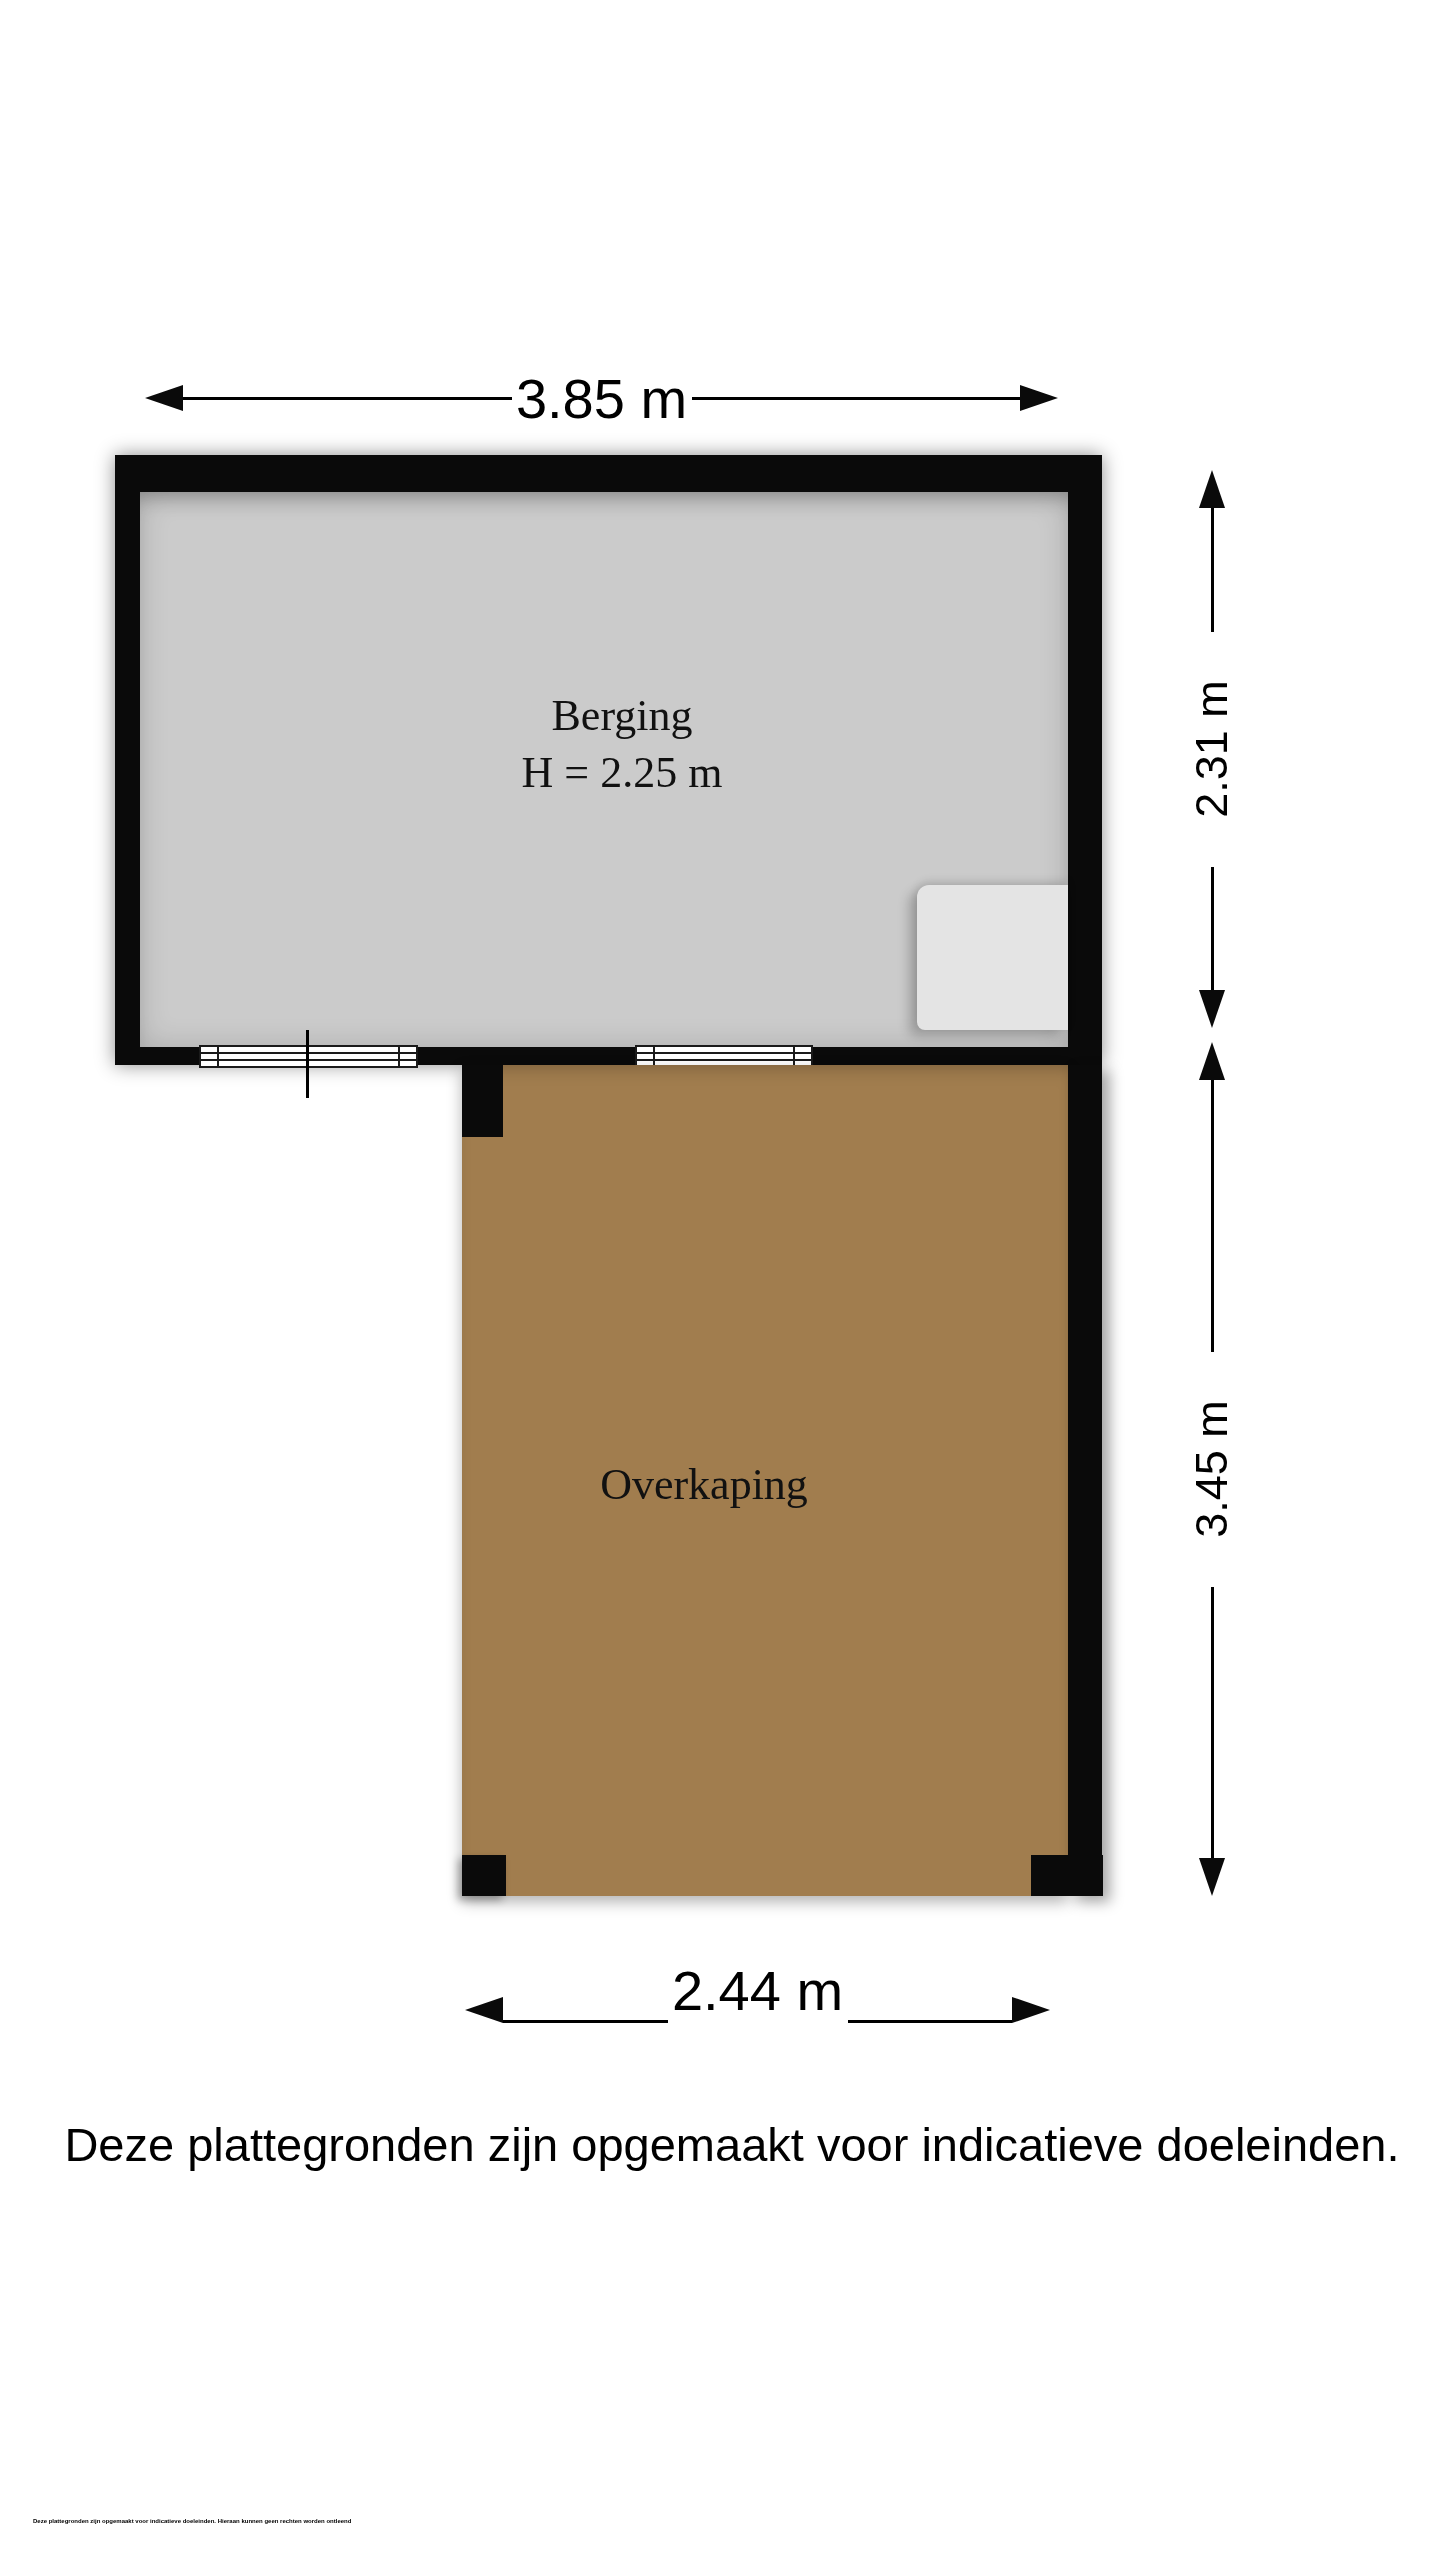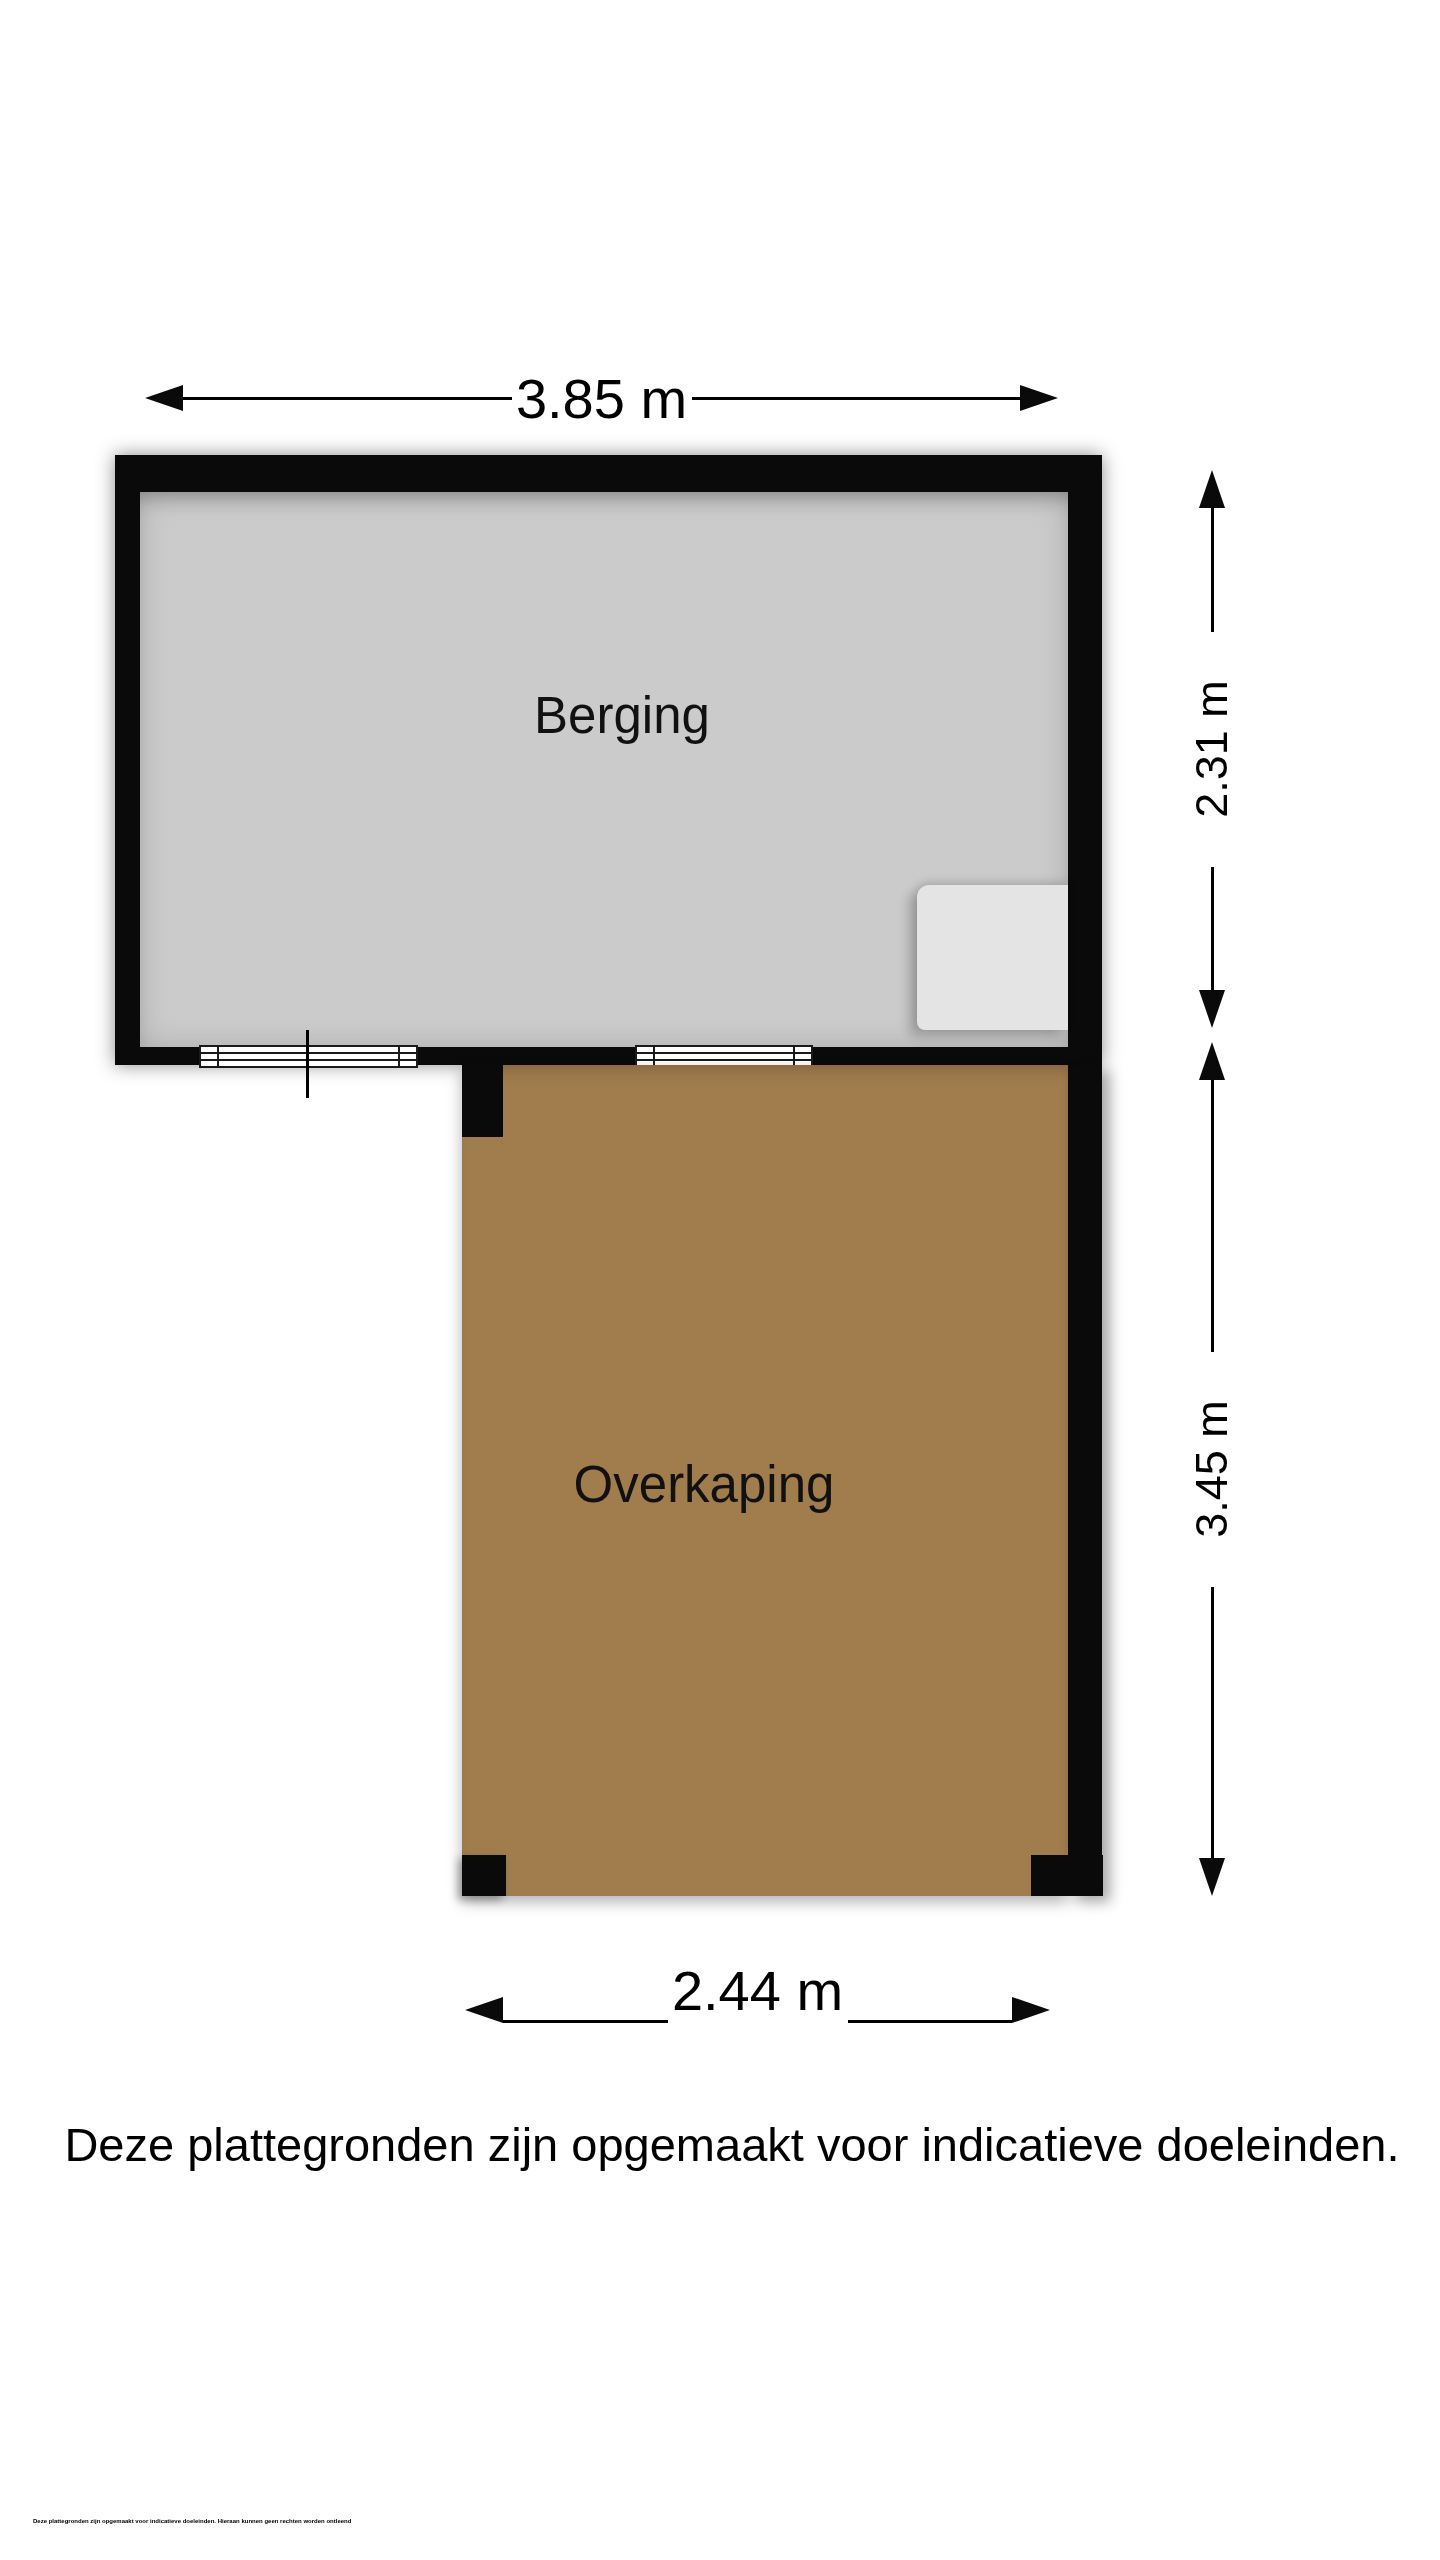--- a/index.html
+++ b/index.html
@@ -106,23 +106,24 @@
   }
   .post { background: var(--wall, #0a0a0a); }
   .post-topleft     { left: 462px;  top: 1065px; width: 41px; height: 72px; }
   .post-bottomleft  { left: 462px;  top: 1855px; width: 44px; height: 41px; box-shadow: -4px 4px 8px rgba(0,0,0,0.3); }
   .post-bottomright { left: 1031px; top: 1855px; width: 72px; height: 41px; }
 
   
   .room-label {
     position: absolute;
     text-align: center;
-    font-size: 51px;
+    font-size: 44px;
     line-height: 57px;
     color: #111;
+    font-family: Liberation Serif, serif;
   }
   #berging-label    { left: 372px; width: 500px; top: 687px; }
   #overkaping-label { left: 454px; width: 500px; top: 1456px; }
 
   .disclaimer {
     left: 12px; top: 2116px; width: 1440px;
     text-align: center;
     font-size: 47px;
     line-height: 57px;
     color: #000;
@@ -161,20 +162,21 @@
   <div class="window" id="window-right">
     <div class="hline h1"></div>
       <div class="hline h2"></div>
     <div class="vline v1"></div>
       <div class="vline v2"></div>
   </div>
   <div class="abs door-marker"></div>
 
   <div class="room-label" id="berging-label">
     <div>Berging</div>
+    <div>H = 2.25 m</div>
   </div>
 
   <div class="abs overkaping-floor"></div>
   <div class="abs overkaping-right-wall"></div>
   <div class="abs post post-topleft"></div>
   <div class="abs post post-bottomleft"></div>
   <div class="abs post post-bottomright"></div>
 
   <div class="room-label" id="overkaping-label">
     <div>Overkaping</div>

